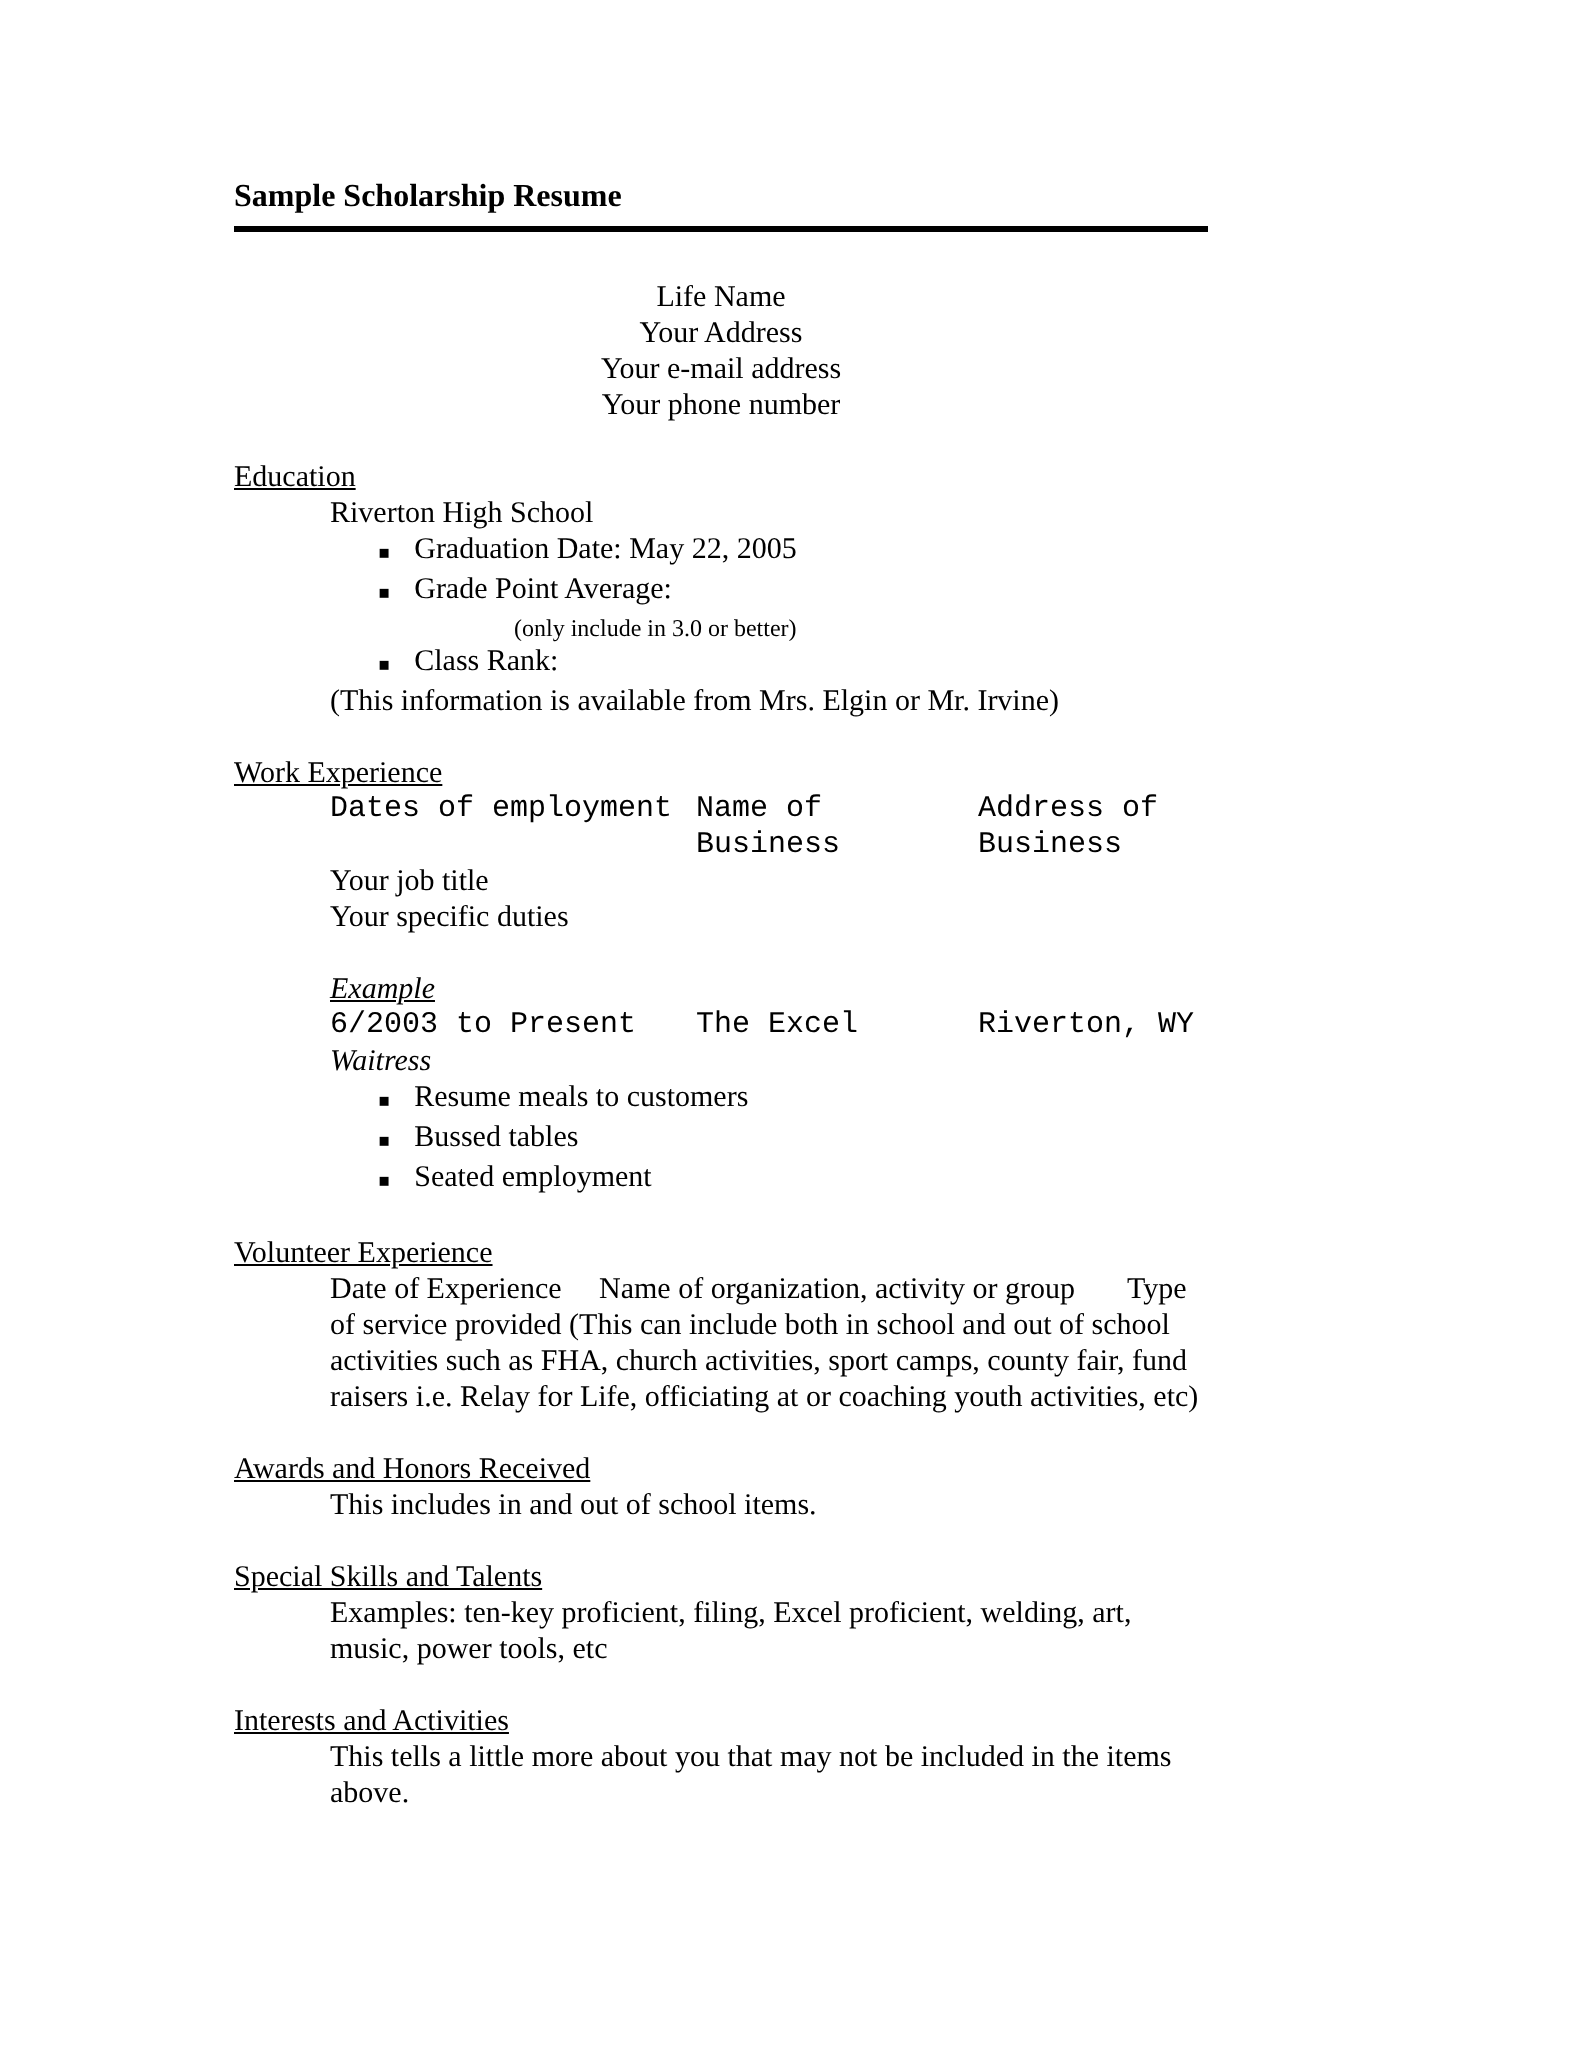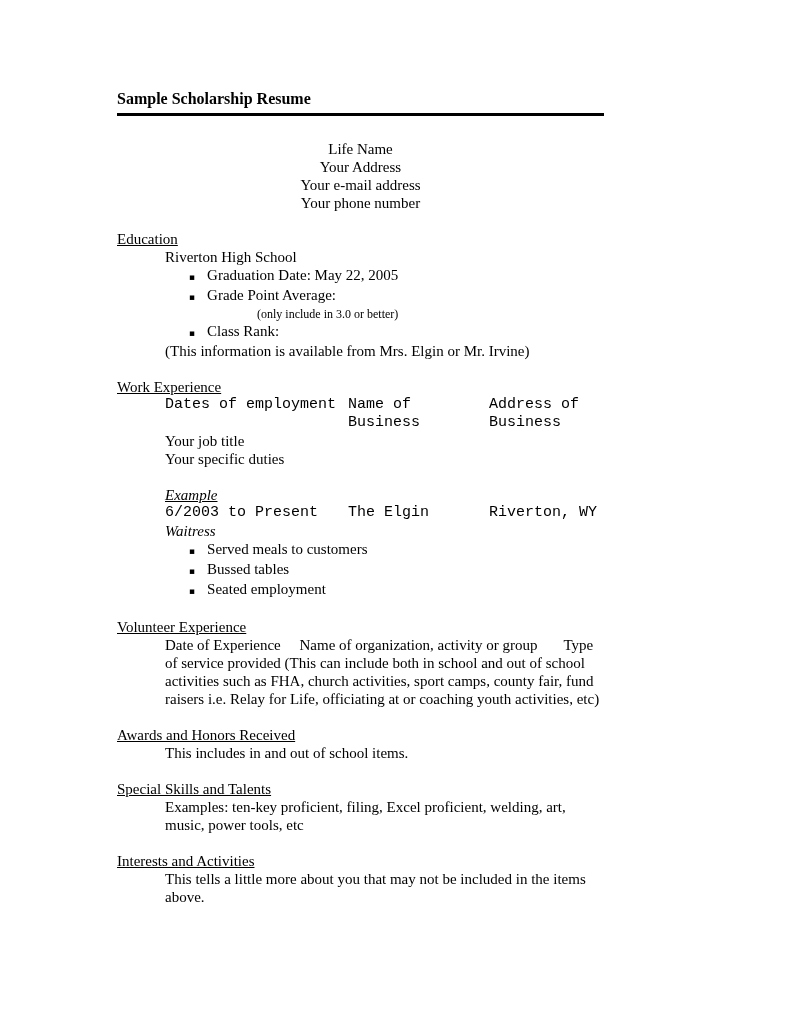--- a/index.html
+++ b/index.html
@@ -113,27 +113,27 @@
       <span>Address of Business</span>
     </div>
     <div class="ind1">Your job title</div>
     <div class="ind1">Your specific duties</div>
 
     <div class="ind1 mt18">
       <span class="example-label">Example</span>
     </div>
     <div class="cols">
       <span>6/2003 to Present</span>
-      <span>The Elgin</span>
+      <span>The Excel</span>
       <span>Riverton, WY</span>
     </div>
     <div class="ind1 italic">Waitress</div>
     <div class="bullet-line">
       <span class="sq">▪</span>
-      <span>Served meals to customers</span>
+      <span>Resume meals to customers</span>
     </div>
     <div class="bullet-line">
       <span class="sq">▪</span>
       <span>Bussed tables</span>
     </div>
     <div class="bullet-line">
       <span class="sq">▪</span>
       <span>Seated employment</span>
     </div>
   </div>

